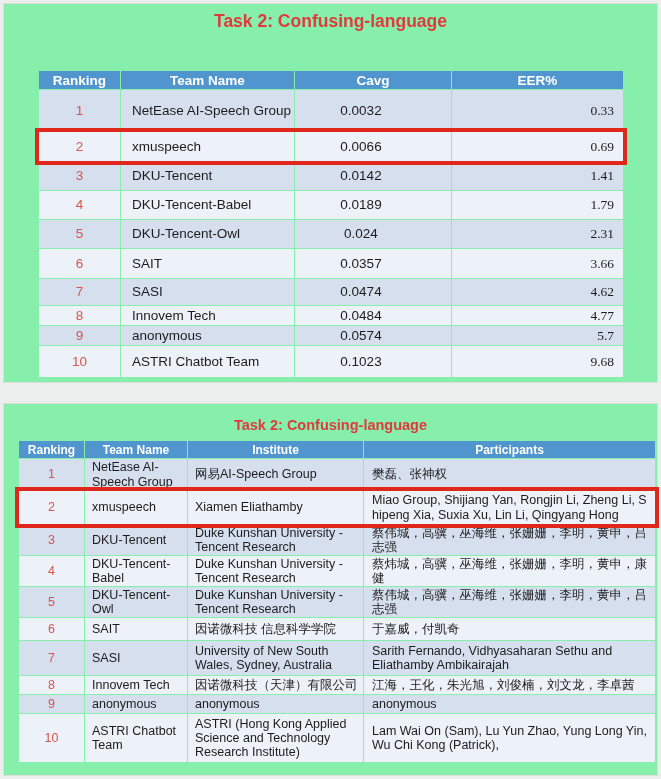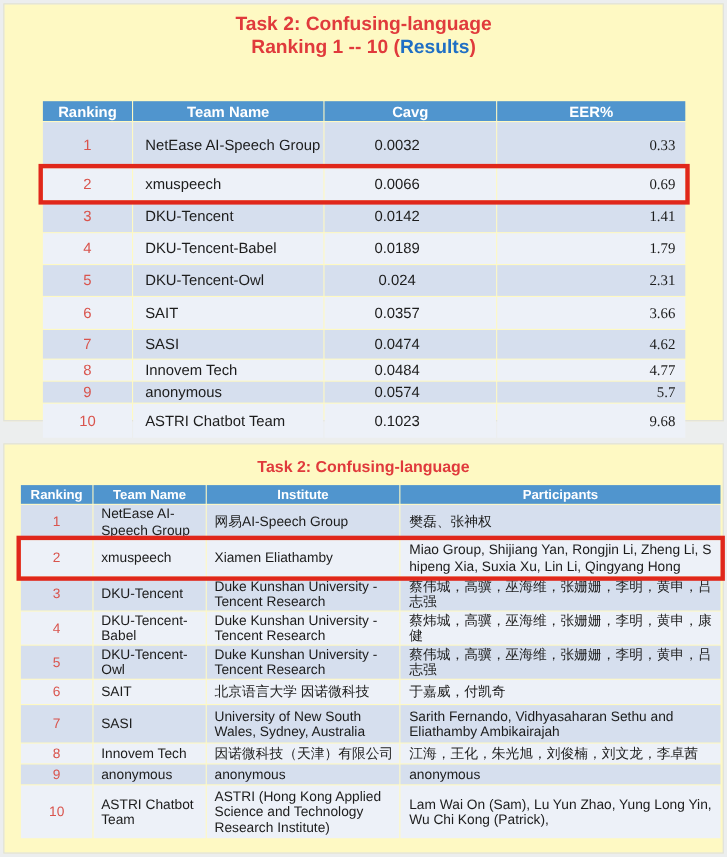--- a/index.html
+++ b/index.html
@@ -6,21 +6,21 @@
     --title-red:#e03a3c; --link-blue:#1f6fc4; --header-blue:#5095ce;
     --band-dark:#d6dfee; --band-light:#edf1f8; --rank-red:#d9544d;
     --box-red:#e0271b; --text:#1c1c1c; --page-bg:#eceeee;
   }
   *{box-sizing:border-box; margin:0; padding:0;}
   html,body{width:661px; height:779px;}
   body{
     position:relative; background:var(--page-bg); overflow:hidden;
     font-family:"Liberation Sans", sans-serif; color:var(--text);
   }
-  .slide{position:absolute; left:3px; right:3px; background:#fef9c3; border:1px solid #dcdede;}
+  .slide{position:absolute; left:3px; right:3px; background:#86efac; border:1px solid #dcdede;}
   #slide1{top:3px; height:380px;}
   #slide2{top:403px; height:373px;}
 
   .title-line{ text-align:center; font-weight:bold; color:var(--title-red); }
   #slide1 .title-line{font-size:17.5px; line-height:21px;}
   #slide1 .title-block{margin-top:7px;}
   #slide2 .title-block{margin-top:12px;}
   #slide2 .title-line{font-size:14.5px; line-height:18px;}
   .link-text{color:var(--link-blue);}
 
@@ -70,21 +70,20 @@
   #t2 tbody tr:nth-child(9){height:18px;}
   #t2 tbody tr:nth-child(10){height:48px;}
   #t2 .col-team{padding-left:7px; padding-right:2px;}
 </style>
 </head>
 <body>
 
 <div class="slide" id="slide1">
   <div class="title-block">
     <div class="title-line">Task 2: Confusing-language</div>
-    <div class="title-line"><span>Ranking 1 -- 10 (</span><span class="link-text">Results</span><span>)</span></div>
   </div>
   <table id="t1">
     <colgroup>
         <col style="width:81px">
         <col style="width:173px">
         <col style="width:156px">
         <col style="width:171px">
       </colgroup>
     <thead>
         <tr>
@@ -205,21 +204,21 @@
         </tr>
         <tr>
           <td class="col-ranking">5</td>
           <td class="col-team">DKU-Tencent-Owl</td>
           <td class="col-institute">Duke Kunshan University - Tencent Research</td>
           <td class="col-participants">蔡伟城，高骥，巫海维，张姗姗，李明，黄申，吕志强</td>
         </tr>
         <tr>
           <td class="col-ranking">6</td>
           <td class="col-team">SAIT</td>
-          <td class="col-institute">北京语言大学 因诺微科技</td>
+          <td class="col-institute">因诺微科技 信息科学学院</td>
           <td class="col-participants">于嘉威，付凯奇</td>
         </tr>
         <tr>
           <td class="col-ranking">7</td>
           <td class="col-team">SASI</td>
           <td class="col-institute">University of New South Wales, Sydney, Australia</td>
           <td class="col-participants">Sarith Fernando, Vidhyasaharan Sethu and Eliathamby Ambikairajah</td>
         </tr>
         <tr>
           <td class="col-ranking">8</td>

